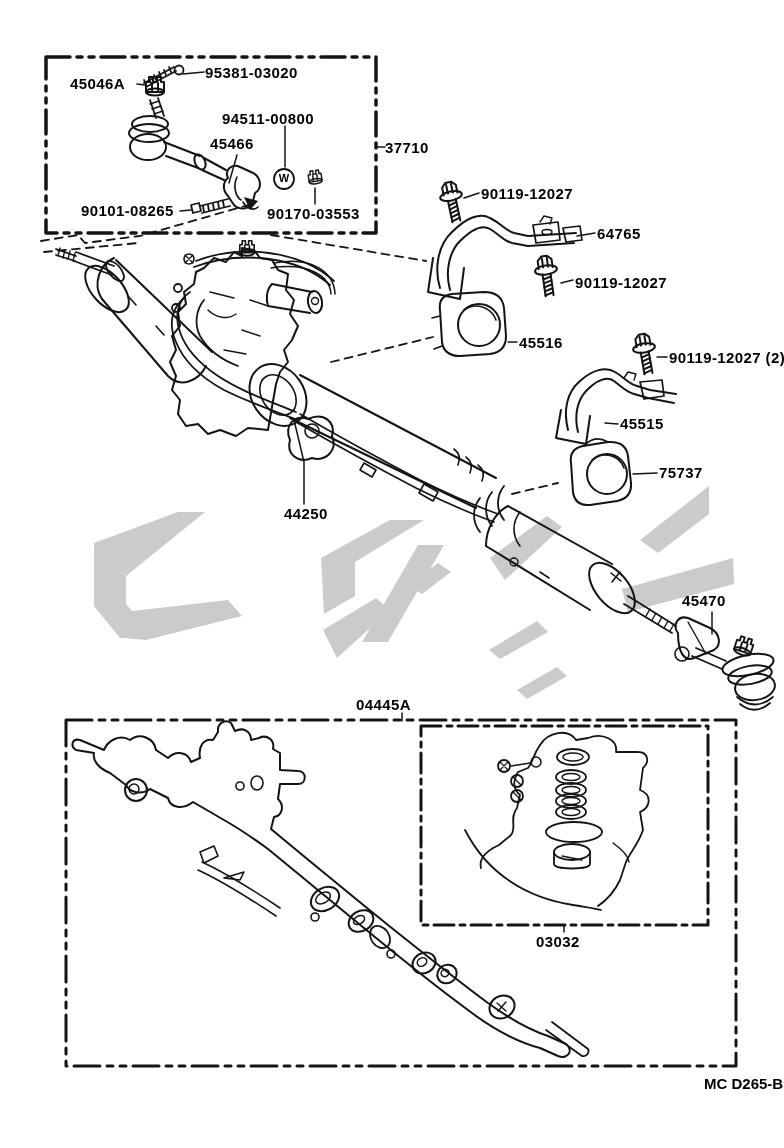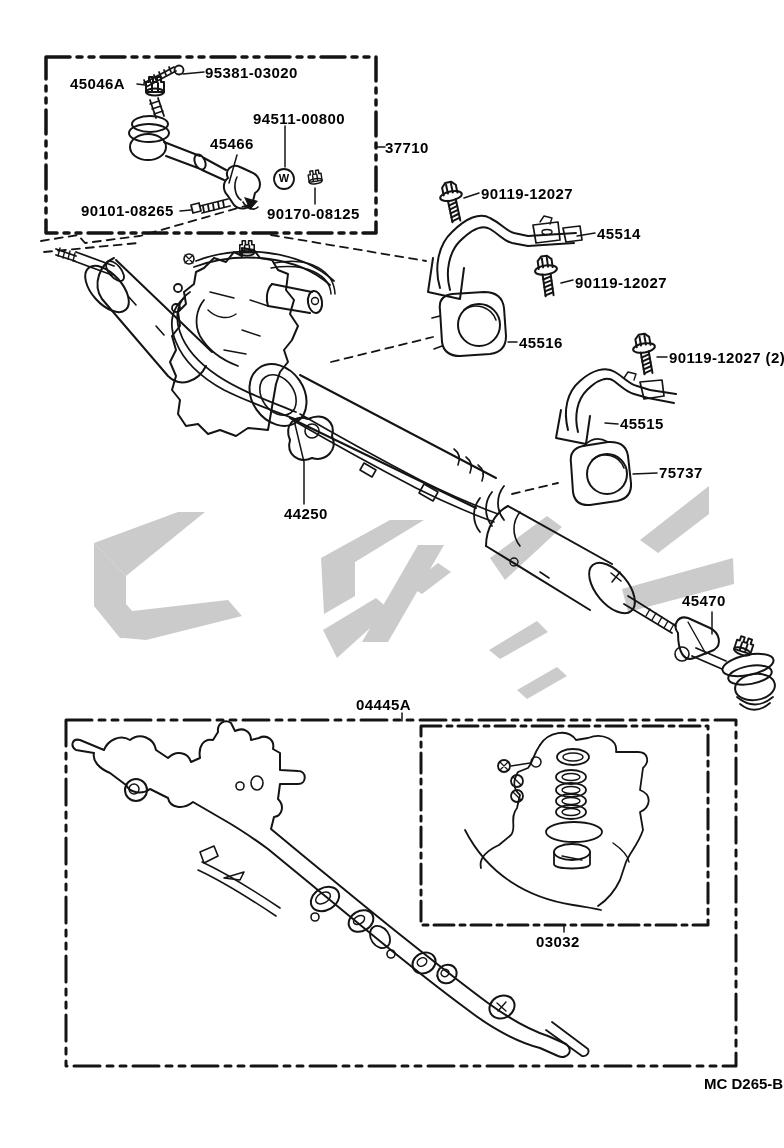--- a/index.html
+++ b/index.html
@@ -313,27 +313,27 @@
       <ellipse cx="546" cy="832" rx="28" ry="10"></ellipse>
       <ellipse cx="544" cy="852" rx="18" ry="8"></ellipse>
       <path d="M526,852 L526,864 C526,870 562,870 562,864 L562,852"></path>
       <path d="M534,856 l20,4" stroke-width="1.3"></path>
     </g>
   </g>
 </svg>
 
 <div class="lbl" style="left:42px;top:75px">45046A</div>
 <div class="lbl" style="left:177px;top:64px">95381-03020</div>
-<div class="lbl" style="left:225px;top:110px">94511-00800</div>
+<div class="lbl" style="left:194px;top:110px">94511-00800</div>
 <div class="lbl" style="left:182px;top:135px">45466</div>
 <div class="lbl" style="left:53px;top:202px">90101-08265</div>
-<div class="lbl" style="left:239px;top:205px">90170-08125</div>
+<div class="lbl" style="left:239px;top:205px">90170-03553</div>
 <div class="lbl" style="left:357px;top:139px">37710</div>
 <div class="lbl" style="left:453px;top:185px">90119-12027</div>
-<div class="lbl" style="left:569px;top:225px">45514</div>
+<div class="lbl" style="left:569px;top:225px">64765</div>
 <div class="lbl" style="left:547px;top:274px">90119-12027</div>
 <div class="lbl" style="left:491px;top:334px">45516</div>
 <div class="lbl" style="left:641px;top:349px">90119-12027 (2)</div>
 <div class="lbl" style="left:592px;top:415px">45515</div>
 <div class="lbl" style="left:631px;top:464px">75737</div>
 <div class="lbl" style="left:256px;top:505px">44250</div>
 <div class="lbl" style="left:654px;top:592px">45470</div>
 <div class="lbl" style="left:328px;top:696px">04445A</div>
 <div class="lbl" style="left:508px;top:933px">03032</div>
 

